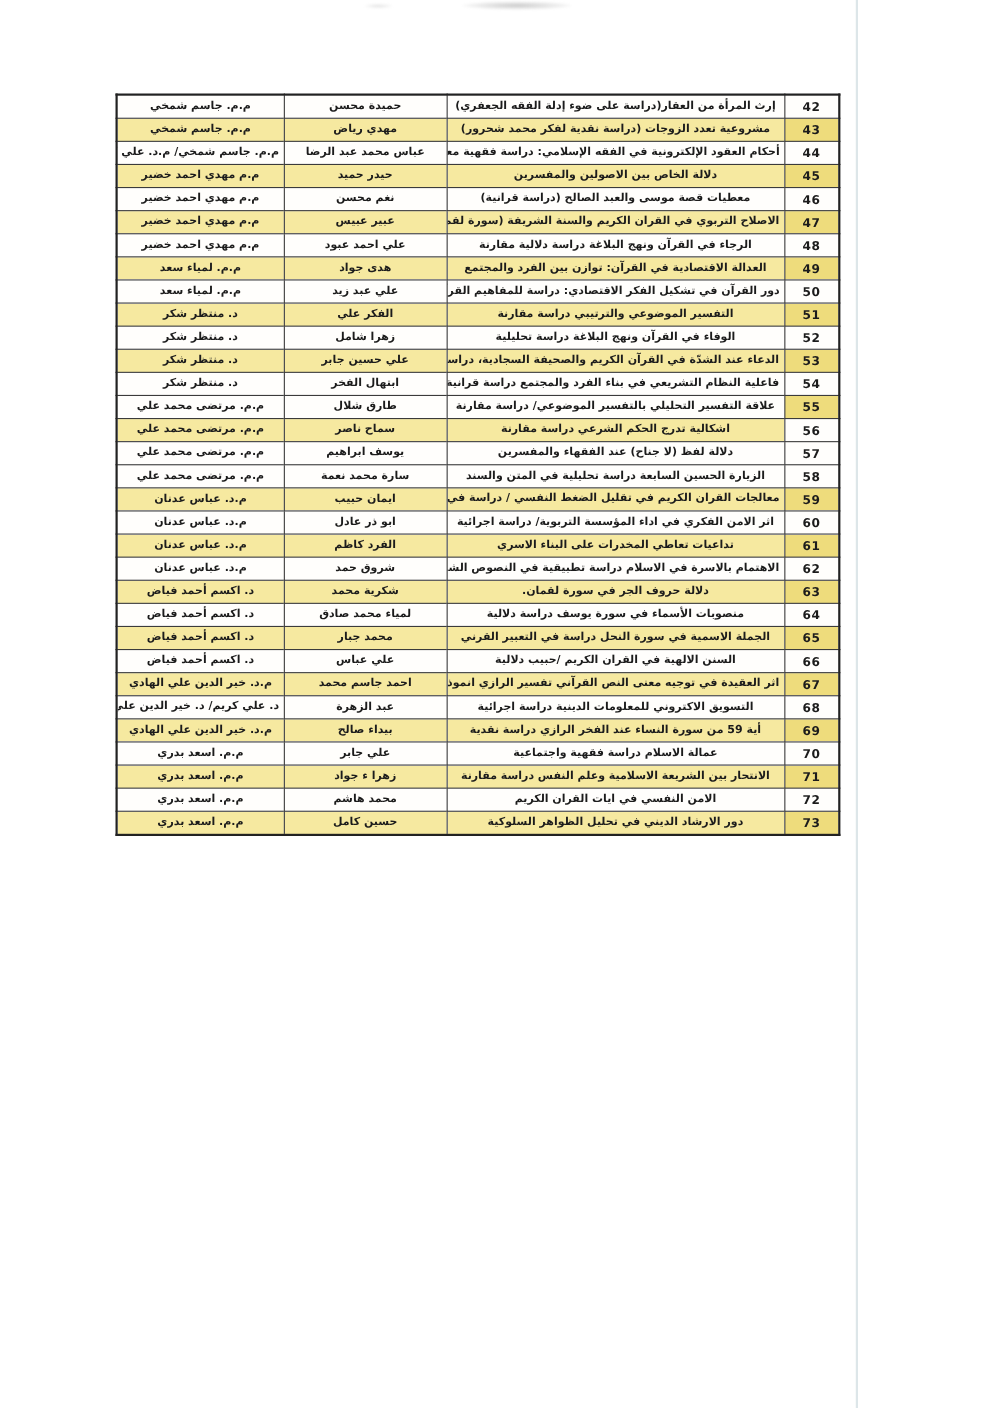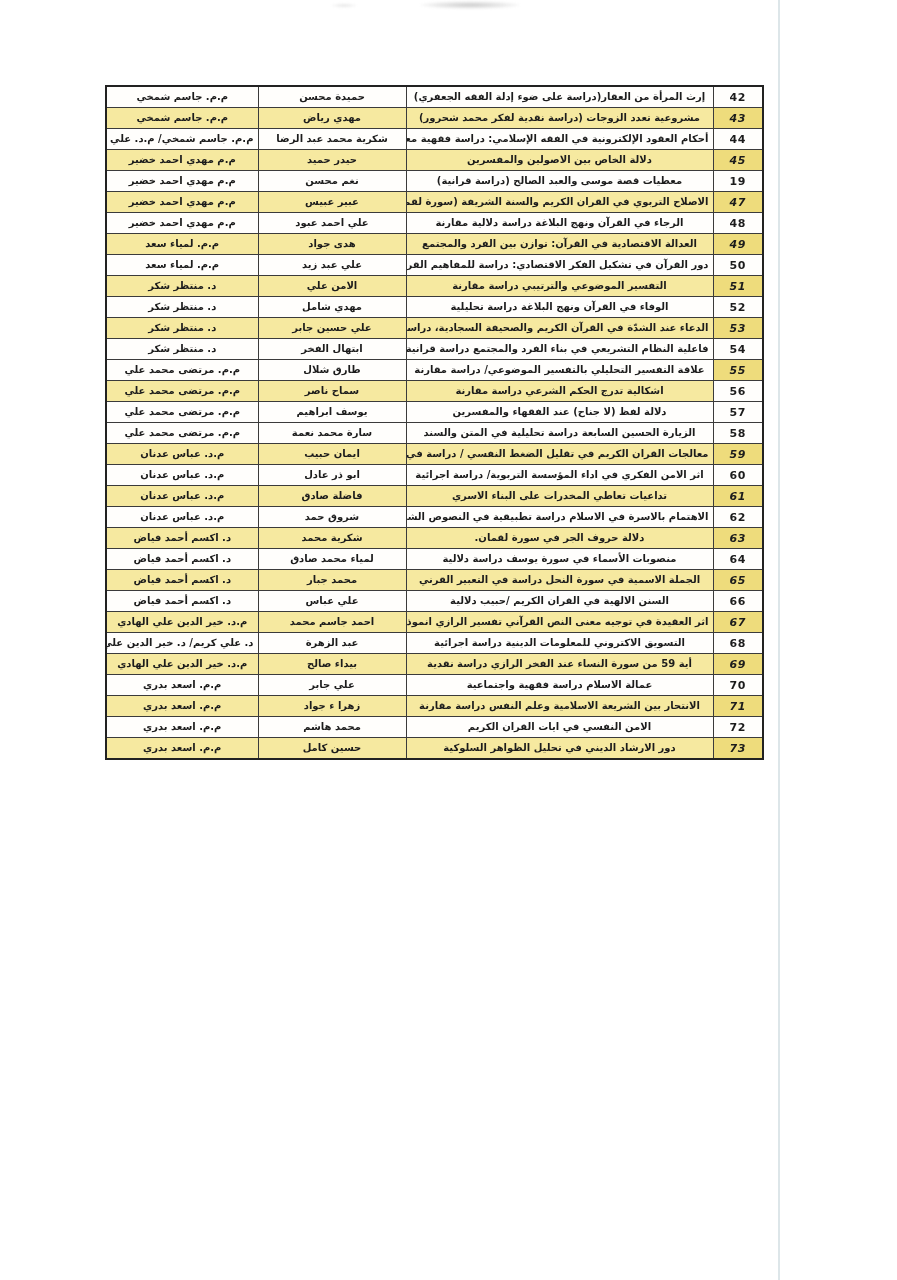--- a/index.html
+++ b/index.html
@@ -41,21 +41,21 @@
     padding:0 4px;
     text-align:center;vertical-align:middle;
     font-size:10px;font-weight:700;color:#1c1c1c;
     white-space:nowrap;overflow:hidden;
     background:#fffefc;
     line-height:1;
   }
   .thesis-table{border:2px solid #222;}
   .thesis-table td.c-no{font-size:11px;letter-spacing:.5px;margin-top:33px;}
   tr.hl td.c-body{background:var(--hl,#f6e9a0);}
-  td.c-no.nhl{background:var(--nhl,#eedc7c);font-style:italic;}
+  td.c-no.nhl{background:var(--nhl,#eedc7c);}
   col.w-no{width:50px;}
   col.w-title{width:307px;}
   col.w-student{width:148px;}
   col.w-sup{width:152px;}
 </style>
 </head>
 <body>
 
 <div class="page">
   <div class="smudge-a"></div>
@@ -78,31 +78,31 @@
         </tr>
         <tr class="hl">
           <td class="c-no nhl">43</td>
           <td class="c-body">مشروعية تعدد الزوجات (دراسة نقدية لفكر محمد شحرور)</td>
           <td class="c-body">مهدي رياض</td>
           <td class="c-body">م.م. جاسم شمخي</td>
         </tr>
         <tr>
           <td class="c-no">44</td>
           <td class="c-body">أحكام العقود الإلكترونية في الفقه الإسلامي: دراسة فقهية معاصرة</td>
-          <td class="c-body">شكرية محمد عبد الرضا</td>
+          <td class="c-body">عباس محمد عبد الرضا</td>
           <td class="c-body">م.م. جاسم شمخي/ م.د. علي كريم</td>
         </tr>
         <tr class="hl">
           <td class="c-no nhl">45</td>
           <td class="c-body">دلالة الخاص بين الاصولين والمفسرين</td>
           <td class="c-body">حيدر حميد</td>
           <td class="c-body">م.م مهدي احمد خضير</td>
         </tr>
         <tr>
-          <td class="c-no">19</td>
+          <td class="c-no">46</td>
           <td class="c-body">معطيات قصة موسى والعبد الصالح (دراسة قرانية)</td>
           <td class="c-body">نغم محسن</td>
           <td class="c-body">م.م مهدي احمد خضير</td>
         </tr>
         <tr class="hl">
           <td class="c-no nhl">47</td>
           <td class="c-body">الاصلاح التربوي في القران الكريم والسنة الشريفة (سورة لقمان ) انموذجا</td>
           <td class="c-body">عبير عبيس</td>
           <td class="c-body">م.م مهدي احمد خضير</td>
         </tr>
@@ -120,27 +120,27 @@
         </tr>
         <tr>
           <td class="c-no">50</td>
           <td class="c-body">دور القرآن في تشكيل الفكر الاقتصادي: دراسة للمفاهيم القرآنية حول المال والتجارة</td>
           <td class="c-body">علي عبد زيد</td>
           <td class="c-body">م.م. لمياء سعد</td>
         </tr>
         <tr class="hl">
           <td class="c-no nhl">51</td>
           <td class="c-body">التفسير الموضوعي والترتيبي دراسة مقارنة</td>
-          <td class="c-body">الامن علي</td>
+          <td class="c-body">الفكر علي</td>
           <td class="c-body">د. منتظر شكر</td>
         </tr>
         <tr>
           <td class="c-no">52</td>
           <td class="c-body">الوفاء في القرآن ونهج البلاغة دراسة تحليلية</td>
-          <td class="c-body">مهدي شامل</td>
+          <td class="c-body">زهرا شامل</td>
           <td class="c-body">د. منتظر شكر</td>
         </tr>
         <tr class="hl">
           <td class="c-no nhl">53</td>
           <td class="c-body">الدعاء عند الشدّة في القرآن الكريم والصحيفة السجادية، دراسة تحليلة</td>
           <td class="c-body">علي حسين جابر</td>
           <td class="c-body">د. منتظر شكر</td>
         </tr>
         <tr>
           <td class="c-no">54</td>
@@ -180,21 +180,21 @@
         </tr>
         <tr>
           <td class="c-no">60</td>
           <td class="c-body">اثر الامن الفكري في اداء المؤسسة التربوية/ دراسة اجرائية</td>
           <td class="c-body">ابو ذر عادل</td>
           <td class="c-body">م.د. عباس عدنان</td>
         </tr>
         <tr class="hl">
           <td class="c-no nhl">61</td>
           <td class="c-body">تداعيات تعاطي المخدرات على البناء الاسري</td>
-          <td class="c-body">فاضلة صادق</td>
+          <td class="c-body">الفرد كاظم</td>
           <td class="c-body">م.د. عباس عدنان</td>
         </tr>
         <tr>
           <td class="c-no">62</td>
           <td class="c-body">الاهتمام بالاسرة في الاسلام دراسة تطبيقية في النصوص الشرعية</td>
           <td class="c-body">شروق حمد</td>
           <td class="c-body">م.د. عباس عدنان</td>
         </tr>
         <tr class="hl">
           <td class="c-no nhl">63</td>

